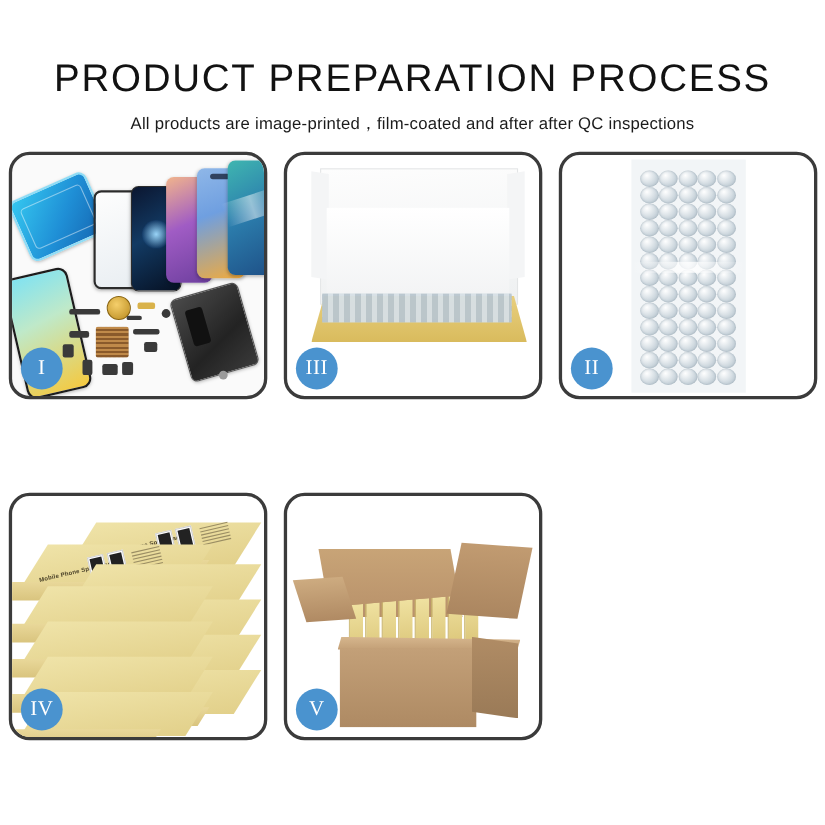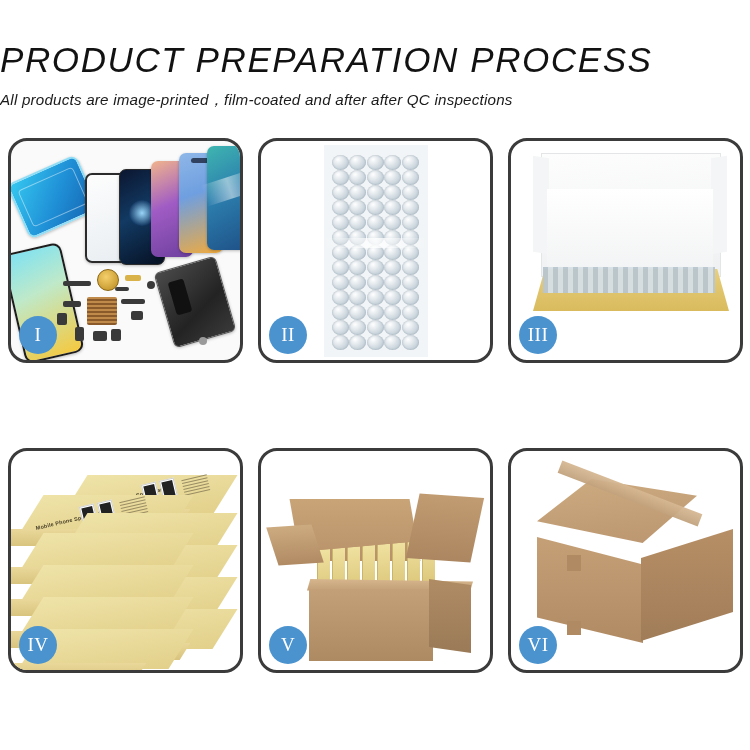--- a/index.html
+++ b/index.html
@@ -4,21 +4,21 @@
 <style>
   html,body{margin:0;padding:0;}
   body{
     width:750px;height:750px;background:#ffffff;
     font-family:"Liberation Sans","DejaVu Sans",sans-serif;
     overflow:hidden;position:relative;
   }
   .page{width:750px;height:750px;position:relative;box-sizing:border-box;}
 
   
-  .header{width:100%;padding-top:42px;font-style:italic;}
+  .header{width:100%;text-align:center;padding-top:54px;}
   .title{
     font-size:35px;font-weight:500;letter-spacing:1.6px;color:#121212;
     line-height:1.05;white-space:nowrap;
   }
   .subtitle{
     margin-top:11px;font-size:15.2px;font-weight:400;color:#1b1b1b;
     letter-spacing:.2px;white-space:nowrap;
   }
 
   
@@ -277,108 +277,108 @@
         <div class="part" style="left:120px;top:170px;width:12px;height:9px;"></div>
         <div class="part" style="left:64px;top:186px;width:9px;height:14px;"></div>
         <div class="part" style="left:82px;top:190px;width:14px;height:10px;"></div>
         <div class="part" style="left:100px;top:188px;width:10px;height:12px;"></div>
         <div class="part" style="left:136px;top:140px;width:8px;height:8px;border-radius:50%;"></div>
         <div class="part" style="left:188px;top:196px;width:8px;height:8px;border-radius:50%;background:#9a9a9a;"></div>
       </div>
       <div class="badge">I</div>
     </div>
 
-    <div class="panel p2">
-      <div class="scene">
-        <div class="wrap-sheet">
-          <div class="bubbles">
-            <span class="bub"></span>
-              <span class="bub"></span>
-              <span class="bub"></span>
-              <span class="bub"></span>
-              <span class="bub"></span>
-            <span class="bub"></span>
-              <span class="bub"></span>
-              <span class="bub"></span>
-              <span class="bub"></span>
-              <span class="bub"></span>
-            <span class="bub"></span>
-              <span class="bub"></span>
-              <span class="bub"></span>
-              <span class="bub"></span>
-              <span class="bub"></span>
-            <span class="bub"></span>
-              <span class="bub"></span>
-              <span class="bub"></span>
-              <span class="bub"></span>
-              <span class="bub"></span>
-            <span class="bub"></span>
-              <span class="bub"></span>
-              <span class="bub"></span>
-              <span class="bub"></span>
-              <span class="bub"></span>
-            <span class="bub"></span>
-              <span class="bub"></span>
-              <span class="bub"></span>
-              <span class="bub"></span>
-              <span class="bub"></span>
-            <span class="bub"></span>
-              <span class="bub"></span>
-              <span class="bub"></span>
-              <span class="bub"></span>
-              <span class="bub"></span>
-            <span class="bub"></span>
-              <span class="bub"></span>
-              <span class="bub"></span>
-              <span class="bub"></span>
-              <span class="bub"></span>
-            <span class="bub"></span>
-              <span class="bub"></span>
-              <span class="bub"></span>
-              <span class="bub"></span>
-              <span class="bub"></span>
-            <span class="bub"></span>
-              <span class="bub"></span>
-              <span class="bub"></span>
-              <span class="bub"></span>
-              <span class="bub"></span>
-            <span class="bub"></span>
-              <span class="bub"></span>
-              <span class="bub"></span>
-              <span class="bub"></span>
-              <span class="bub"></span>
-            <span class="bub"></span>
-              <span class="bub"></span>
-              <span class="bub"></span>
-              <span class="bub"></span>
-              <span class="bub"></span>
-            <span class="bub"></span>
-              <span class="bub"></span>
-              <span class="bub"></span>
-              <span class="bub"></span>
-              <span class="bub"></span>
-          </div>
-          <div class="wrap-gloss"></div>
-        </div>
-      </div>
-      <div class="badge">II</div>
-    </div>
-
     <div class="panel p3">
       <div class="scene">
         <div class="lid"></div>
         <div class="lid-flapL"></div>
         <div class="lid-flapR"></div>
         <div class="foam"></div>
         <div class="tray"></div>
         <div class="tray-inner"></div>
       </div>
       <div class="badge">III</div>
     </div>
 
+    <div class="panel p2">
+      <div class="scene">
+        <div class="wrap-sheet">
+          <div class="bubbles">
+            <span class="bub"></span>
+              <span class="bub"></span>
+              <span class="bub"></span>
+              <span class="bub"></span>
+              <span class="bub"></span>
+            <span class="bub"></span>
+              <span class="bub"></span>
+              <span class="bub"></span>
+              <span class="bub"></span>
+              <span class="bub"></span>
+            <span class="bub"></span>
+              <span class="bub"></span>
+              <span class="bub"></span>
+              <span class="bub"></span>
+              <span class="bub"></span>
+            <span class="bub"></span>
+              <span class="bub"></span>
+              <span class="bub"></span>
+              <span class="bub"></span>
+              <span class="bub"></span>
+            <span class="bub"></span>
+              <span class="bub"></span>
+              <span class="bub"></span>
+              <span class="bub"></span>
+              <span class="bub"></span>
+            <span class="bub"></span>
+              <span class="bub"></span>
+              <span class="bub"></span>
+              <span class="bub"></span>
+              <span class="bub"></span>
+            <span class="bub"></span>
+              <span class="bub"></span>
+              <span class="bub"></span>
+              <span class="bub"></span>
+              <span class="bub"></span>
+            <span class="bub"></span>
+              <span class="bub"></span>
+              <span class="bub"></span>
+              <span class="bub"></span>
+              <span class="bub"></span>
+            <span class="bub"></span>
+              <span class="bub"></span>
+              <span class="bub"></span>
+              <span class="bub"></span>
+              <span class="bub"></span>
+            <span class="bub"></span>
+              <span class="bub"></span>
+              <span class="bub"></span>
+              <span class="bub"></span>
+              <span class="bub"></span>
+            <span class="bub"></span>
+              <span class="bub"></span>
+              <span class="bub"></span>
+              <span class="bub"></span>
+              <span class="bub"></span>
+            <span class="bub"></span>
+              <span class="bub"></span>
+              <span class="bub"></span>
+              <span class="bub"></span>
+              <span class="bub"></span>
+            <span class="bub"></span>
+              <span class="bub"></span>
+              <span class="bub"></span>
+              <span class="bub"></span>
+              <span class="bub"></span>
+          </div>
+          <div class="wrap-gloss"></div>
+        </div>
+      </div>
+      <div class="badge">II</div>
+    </div>
+
     <div class="panel p4">
       <div class="scene">
 
         <div class="sbox" style="left:64px;top:24px;">
           <div class="top"></div>
             <div class="front"></div>
         </div>
         <div class="lbl" style="left:86px;top:42px;">Mobile Phone Spare Parts</div>
         <div class="mini" style="left:132px;top:32px;width:13px;height:18px;">
             <i></i>
@@ -467,26 +467,15 @@
         </div>
         <div class="c-flapRight"></div>
         <div class="c-flapLeft"></div>
         <div class="c-rim"></div>
         <div class="c-body"></div>
         <div class="c-side"></div>
       </div>
       <div class="badge">V</div>
     </div>
 
-    <div class="panel p6">
-      <div class="scene">
-        <div class="s-top"></div>
-        <div class="s-tape"></div>
-        <div class="s-front"></div>
-        <div class="s-side"></div>
-        <div class="s-tab" style="left:56px;top:104px;width:14px;height:16px;"></div>
-        <div class="s-tab" style="left:56px;top:170px;width:14px;height:14px;"></div>
-      </div>
-      <div class="badge">VI</div>
-    </div>
 
   </div>
 </div>
 
 </body></html>

